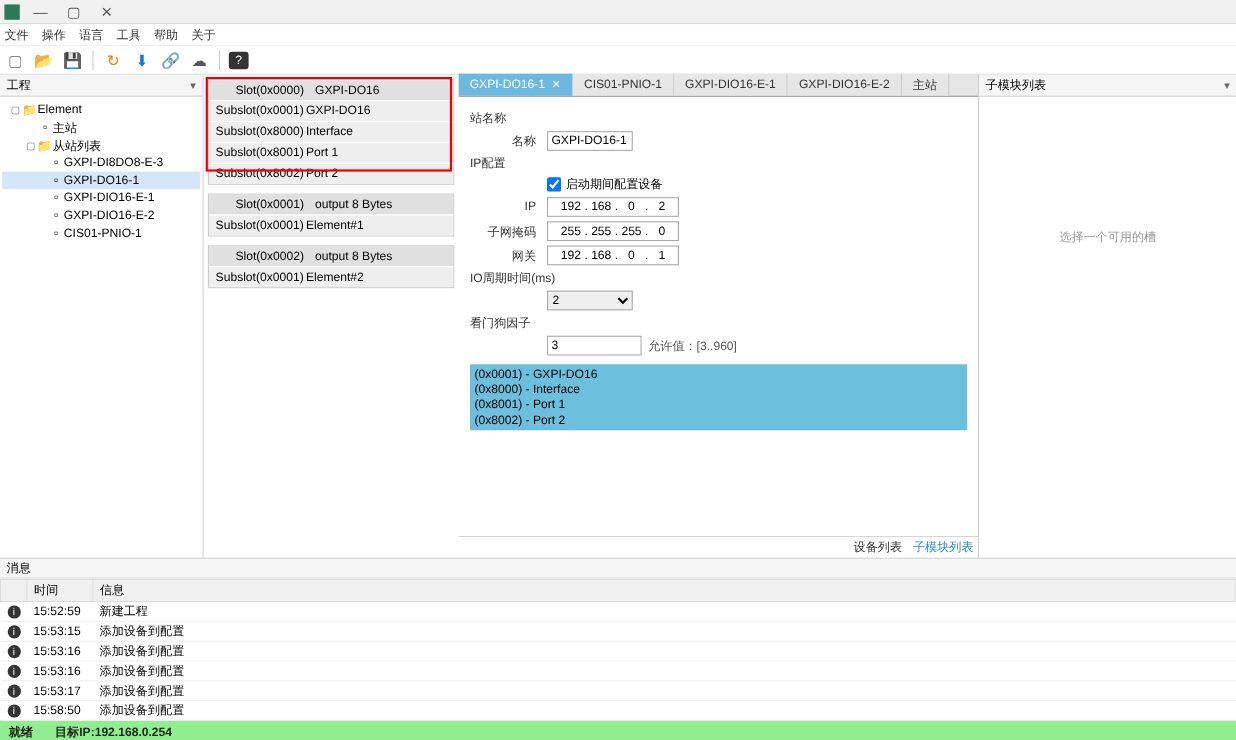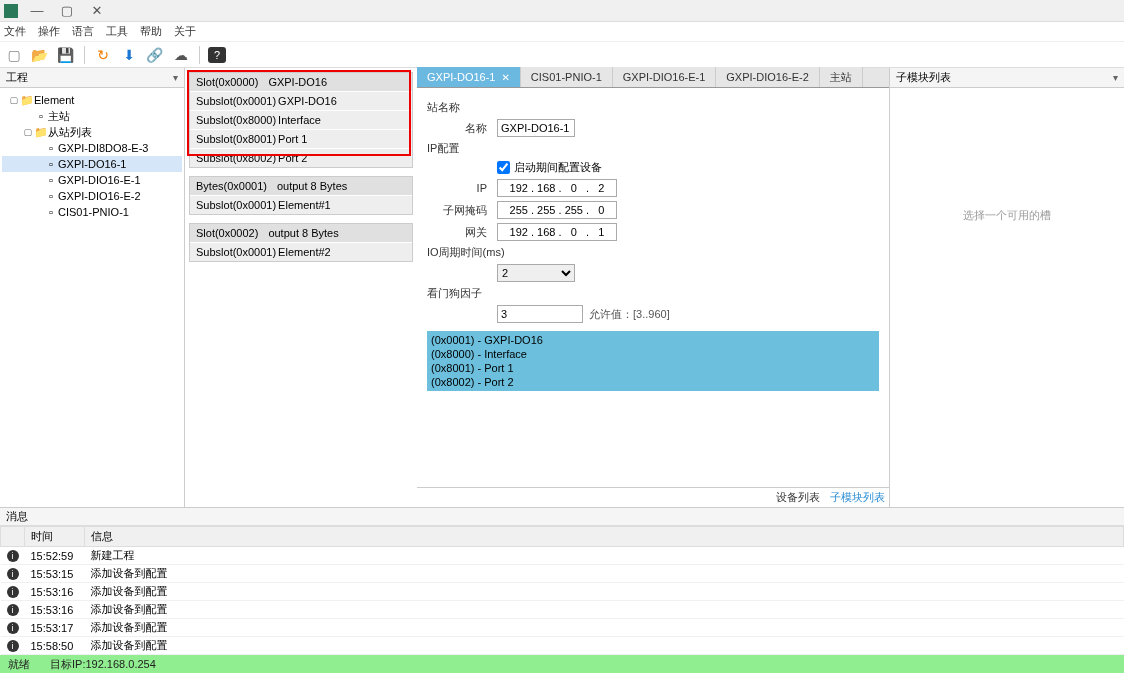--- a/index.html
+++ b/index.html
@@ -21,21 +21,21 @@
 .panel-header { height: 20px; background: #f5f5f5; border-bottom: 1px solid #ccc; display: flex; align-items: center; padding: 0 6px; justify-content: space-between; }
 .panel-header .drop { font-size: 10px; color: #666; }
 .panel-body { flex: 1; overflow: auto; background: #fff; }
 .tree { padding: 4px 2px; }
 .tree-item { display: flex; align-items: center; height: 16px; padding-left: 6px; }
 .tree-item.sel { background: #d4e6f7; }
 .tree-item .toggle { width: 12px; color: #666; text-align: center; font-size: 9px; }
 .tree-item .ic { width: 14px; text-align: center; }
 .slots { padding: 4px; display: flex; flex-direction: column; gap: 2px; }
 .slot-group { background: #fff; border: 1px solid #ccc; margin-bottom: 6px; }
-.slot-head { background: #e0e0e0; padding: 3px 6px; display: flex; gap: 10px; }
+.slot-head { background: #e0e0e0; padding: 3px 24px; display: flex; gap: 10px; }
 .slot-row { background: #eee; padding: 3px 6px; display: flex; gap: 2px; border-top: 1px solid #fff; }
 .red-frame1 { position: absolute; border: 2px solid #e00; pointer-events: none; }
 .tabs { height: 20px; background: #e6e6e6; display: flex; align-items: flex-end; border-bottom: 1px solid #999; }
 .tab { padding: 2px 10px; background: #e6e6e6; color: #333; border-right: 1px solid #ccc; height: 20px; display: flex; align-items: center; cursor: default; }
 .tab.active { background: #6bb8e0; color: #fff; }
 .tab .close { margin-left: 6px; font-size: 10px; }
 .form-area { flex: 1; padding: 8px 10px; background: #fff; overflow: auto; position: relative; }
 .form-area .section-label { color: #333; margin: 4px 0; }
 .form-row { display: flex; align-items: center; margin: 4px 0; }
 .form-row label { width: 60px; text-align: right; margin-right: 10px; color: #333; }
@@ -48,21 +48,21 @@
 .bottom-tabs { height: 20px; display: flex; align-items: center; padding: 0 4px; gap: 10px; border-top: 1px solid #ccc; }
 .bottom-tabs .bt { color: #333; cursor: default; }
 .bottom-tabs .bt.active { color: #2a8dd4; }
 .info-panel { height: 148px; display: flex; flex-direction: column; border-top: 1px solid #ccc; }
 .info-header { height: 18px; background: #f5f5f5; display: flex; align-items: center; padding: 0 6px; border-bottom: 1px solid #ddd; text-align: right; }
 .log-table { flex: 1; overflow: auto; }
 .log-table table { width: 100%; border-collapse: collapse; }
 .log-table th { background: #f0f0f0; border: 1px solid #ddd; text-align: left; padding: 2px 6px; font-weight: normal; }
 .log-table td { padding: 1px 6px; border-bottom: 1px solid #f0f0f0; }
 .log-table .info-icon { display: inline-block; width: 12px; height: 12px; border-radius: 50%; background: #333; color: #fff; text-align: center; line-height: 12px; font-size: 9px; }
-.statusbar { height: 18px; background: #90ee90; display: flex; align-items: center; padding: 0 8px; gap: 20px; color: #222; }
+.statusbar { height: 18px; background: #90ee90; display: flex; align-items: flex-end; padding: 0 8px; gap: 20px; color: #222; font-weight: bold; }
 .placeholder-center { color: #999; text-align: center; margin-top: 120px; }
 .mid-container { flex: 1; position: relative; overflow: hidden; }
 </style>
 </head>
 <body>
 
 <div class="titlebar">
   <div class="app-icon"></div>
   <div class="win-btn">—</div>
   <div class="win-btn">▢</div>
@@ -160,21 +160,21 @@
               <span>Subslot(0x8001)</span>
               <span>Port 1</span>
             </div>
             <div class="slot-row">
               <span>Subslot(0x8002)</span>
               <span>Port 2</span>
             </div>
           </div>
           <div class="slot-group">
             <div class="slot-head">
-              <span>Bytes(0x0001)</span>
+              <span>Slot(0x0001)</span>
               <span>output 8 Bytes</span>
             </div>
             <div class="slot-row">
               <span>Subslot(0x0001)</span>
               <span>Element#1</span>
             </div>
           </div>
           <div class="slot-group">
             <div class="slot-head">
               <span>Slot(0x0002)</span>

